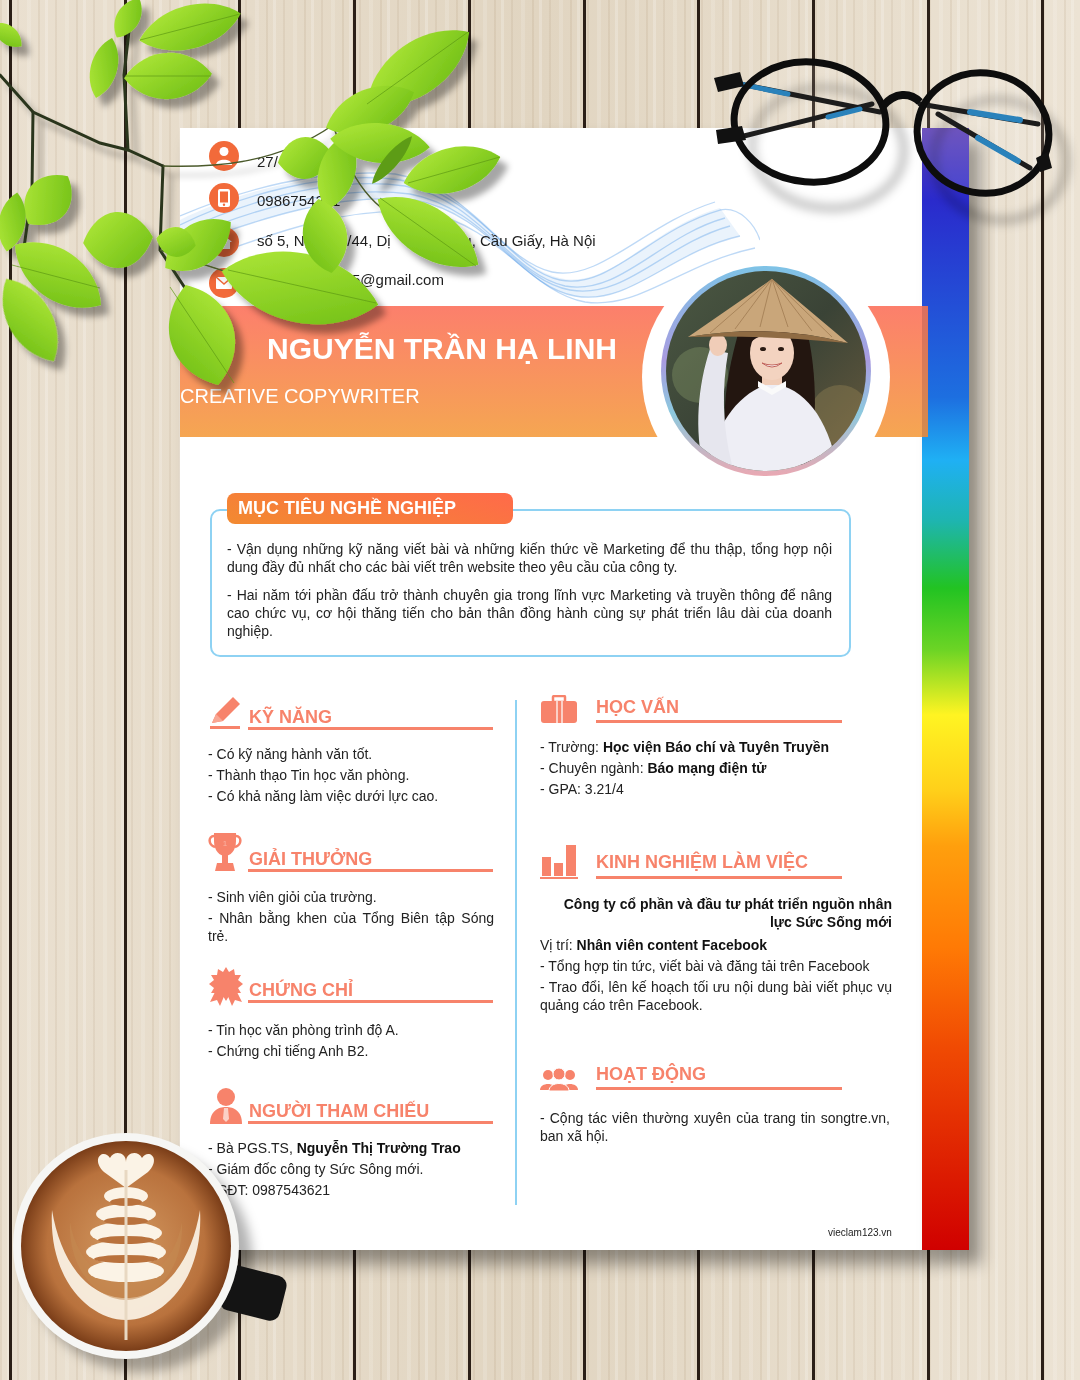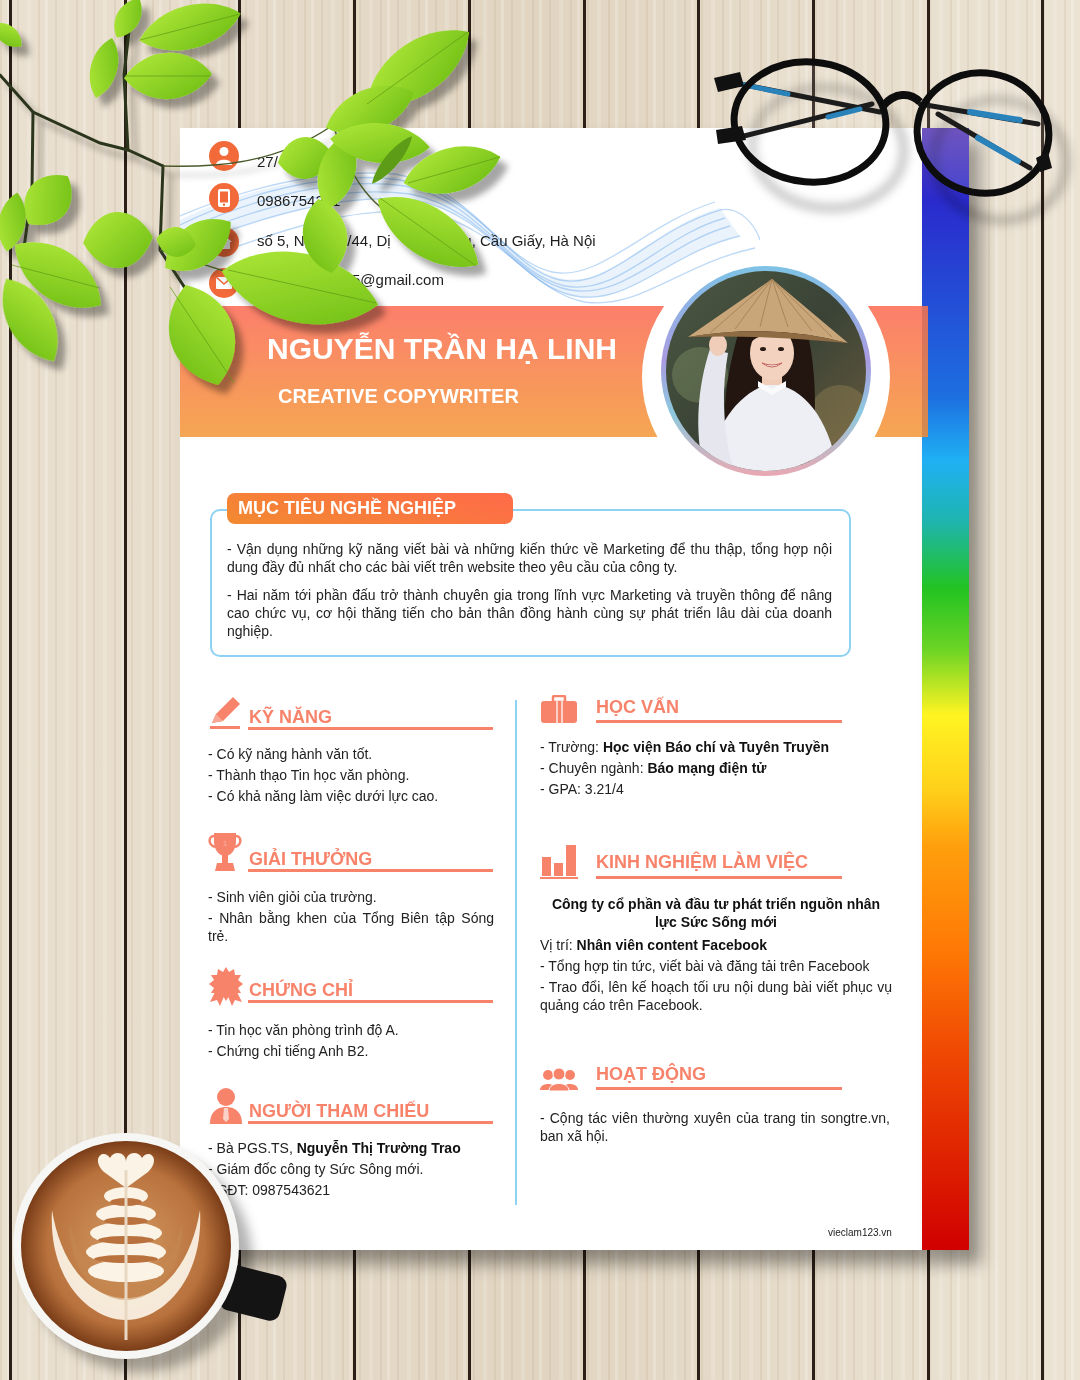--- a/index.html
+++ b/index.html
@@ -16,21 +16,21 @@
   .rainbow{left:922px;top:128px;width:47px;height:1122px;z-index:1;box-shadow:12px 14px 16px rgba(0,0,0,0.38);
     background:linear-gradient(to bottom,#5a3db5 0%,#2a2acc 6.4%,#1d6fe0 24%,#1fb0f4 29.6%,#1eb5b0 35%,#22c322 41%,#6cd425 46.5%,#fff422 52.3%,#ffd01a 59%,#ff9f0d 64%,#ff7a05 73%,#f04a03 82%,#d00000 100%);}
   .wave{left:180px;top:140px;z-index:2;}
   .contact-icon{width:30px;height:30px;border-radius:50%;z-index:3;display:flex;align-items:center;justify-content:center;}
   .contact-text{font-size:15px;color:#1e1e1e;z-index:3;line-height:18px;white-space:nowrap;}
   .band{left:180px;top:306px;width:748px;height:131px;z-index:3;overflow:hidden;
     background:linear-gradient(to bottom,#fc7f6c,#f5a652);}
   .band-hole{position:absolute;left:462px;top:-53px;width:248px;height:248px;border-radius:50%;background:#fff;}
   .band-overlap{position:absolute;left:742px;top:0;width:6px;height:131px;background:rgba(120,60,60,0.25);}
   .name{left:180px;top:331px;width:437px;text-align:right;font-size:30px;font-weight:bold;color:#fff;z-index:4;line-height:36px;white-space:nowrap;}
-  .role{left:180px;top:384px;width:437px;text-align:center;font-size:20px;font-weight:bold;color:#fff;z-index:4;line-height:24px;white-space:nowrap;}
+  .role{left:180px;top:384px;width:437px;text-align:left;font-size:20px;font-weight:normal;color:#fff;z-index:4;line-height:24px;white-space:nowrap;}
   .photo{left:660px;top:265px;z-index:4;}
   .obj-box{left:210px;top:509px;width:637px;height:144px;border:2px solid #8ed2f3;border-radius:10px;z-index:3;}
   .obj-badge{left:227px;top:493px;width:286px;height:31px;border-radius:8px;z-index:4;
     background:linear-gradient(15deg,#f28a30,#ff6a4a);}
   .obj-title{position:absolute;left:11px;top:0;line-height:31px;font-size:18px;font-weight:bold;color:#fff;white-space:nowrap;}
   .obj-text{left:227px;top:540px;width:605px;z-index:4;font-size:14px;color:#222;line-height:18px;text-align:justify;}
   .obj-text p{margin:0 0 10px 0;}
   .sec-icon{z-index:3;}
   .sec-title{z-index:3;font-size:18px;font-weight:bold;color:#f7836b;line-height:22px;white-space:nowrap;}
   .sec-line{z-index:3;height:3px;background:#f7836b;}
@@ -230,21 +230,21 @@
 
   <svg class="abs sec-icon" style="left:540px;top:843px;" width="40" height="36" viewBox="0 0 40 36">
     <rect x="2" y="14" width="9" height="19" fill="#f7836b"></rect>
     <rect x="14" y="20" width="9" height="13" fill="#f7836b"></rect>
     <rect x="26" y="2" width="10" height="31" fill="#f7836b"></rect>
     <rect x="0" y="34" width="38" height="2" fill="#f7836b"></rect>
   </svg>
   <div class="abs sec-title" style="left:596px;top:851px;">KINH NGHIỆM LÀM VIỆC</div>
   <div class="abs sec-line" style="left:596px;top:876px;width:246px;"></div>
   <div class="abs sec-list" style="left:540px;top:895px;width:352px;">
-    <div style="font-weight:bold;color:#111;text-align:center;margin-bottom:5px;">Công ty cổ phần và đầu tư phát triển nguồn nhân lực Sức Sống mới</div>
+    <div style="font-weight:bold;color:#111;text-align:right;margin-bottom:5px;">Công ty cổ phần và đầu tư phát triển nguồn nhân lực Sức Sống mới</div>
     <div><span>Vị trí: </span><b>Nhân viên content Facebook</b></div>
     <div>- Tổng hợp tin tức, viết bài và đăng tải trên Facebook</div>
     <div>- Trao đổi, lên kế hoạch tối ưu nội dung bài viết phục vụ quảng cáo trên Facebook.</div>
   </div>
 
   <svg class="abs sec-icon" style="left:540px;top:1067px;" width="38" height="24" viewBox="0 0 38 24">
     <circle cx="8" cy="8" r="5" fill="#f7836b"></circle>
       <circle cx="30" cy="8" r="5" fill="#f7836b"></circle>
     <path d="M0,23 C0,15 16,15 16,23 Z" fill="#f7836b"></path>
       <path d="M22,23 C22,15 38,15 38,23 Z" fill="#f7836b"></path>

